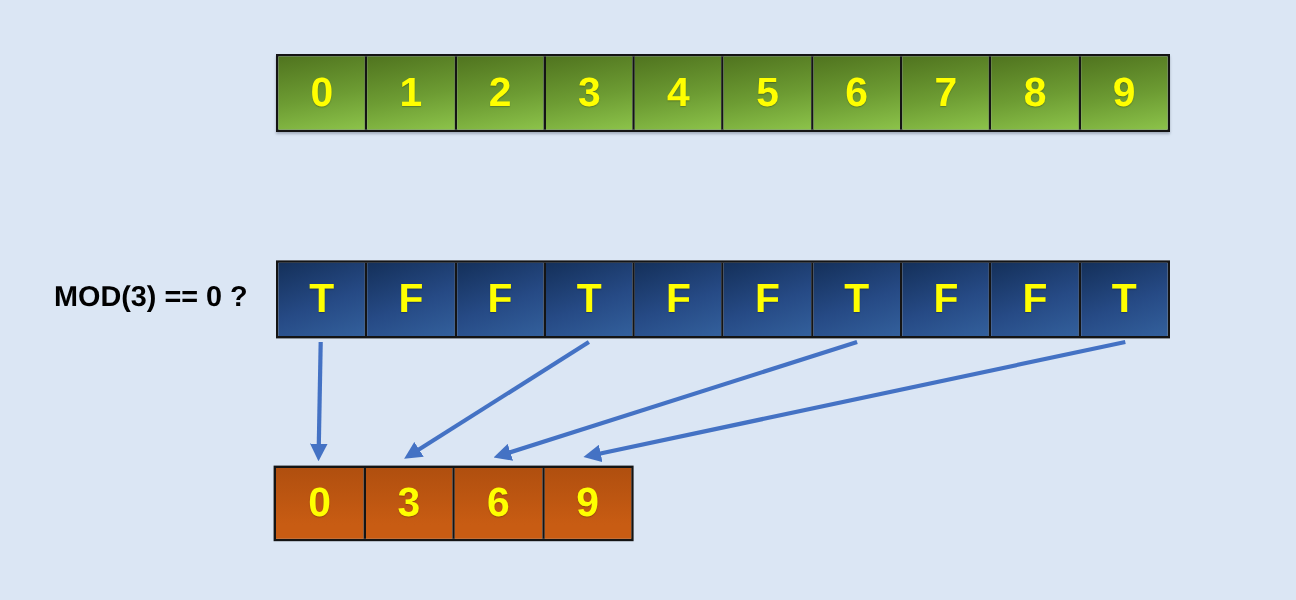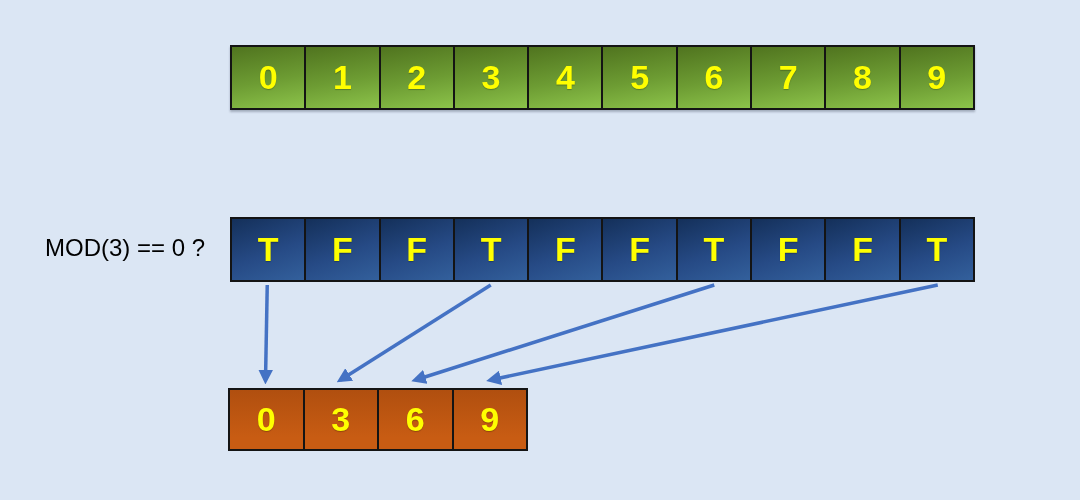--- a/index.html
+++ b/index.html
@@ -9,21 +9,21 @@
     height: 500px;
     background: var(--bg, #dbe6f4);
     font-family: "Liberation Sans", sans-serif;
     overflow: hidden;
   }
   .cond-label {
     position: absolute;
     left: 45px;
     top: 234px;
     font-size: 24px;
-    font-weight: normal;
+    font-weight: bold;
     color: var(--labeltext, #000);
     white-space: nowrap;
   }
   .row {
     position: absolute;
     display: flex;
     box-sizing: border-box;
     border: 2.5px solid #141414;
   }
   .row .cell {

